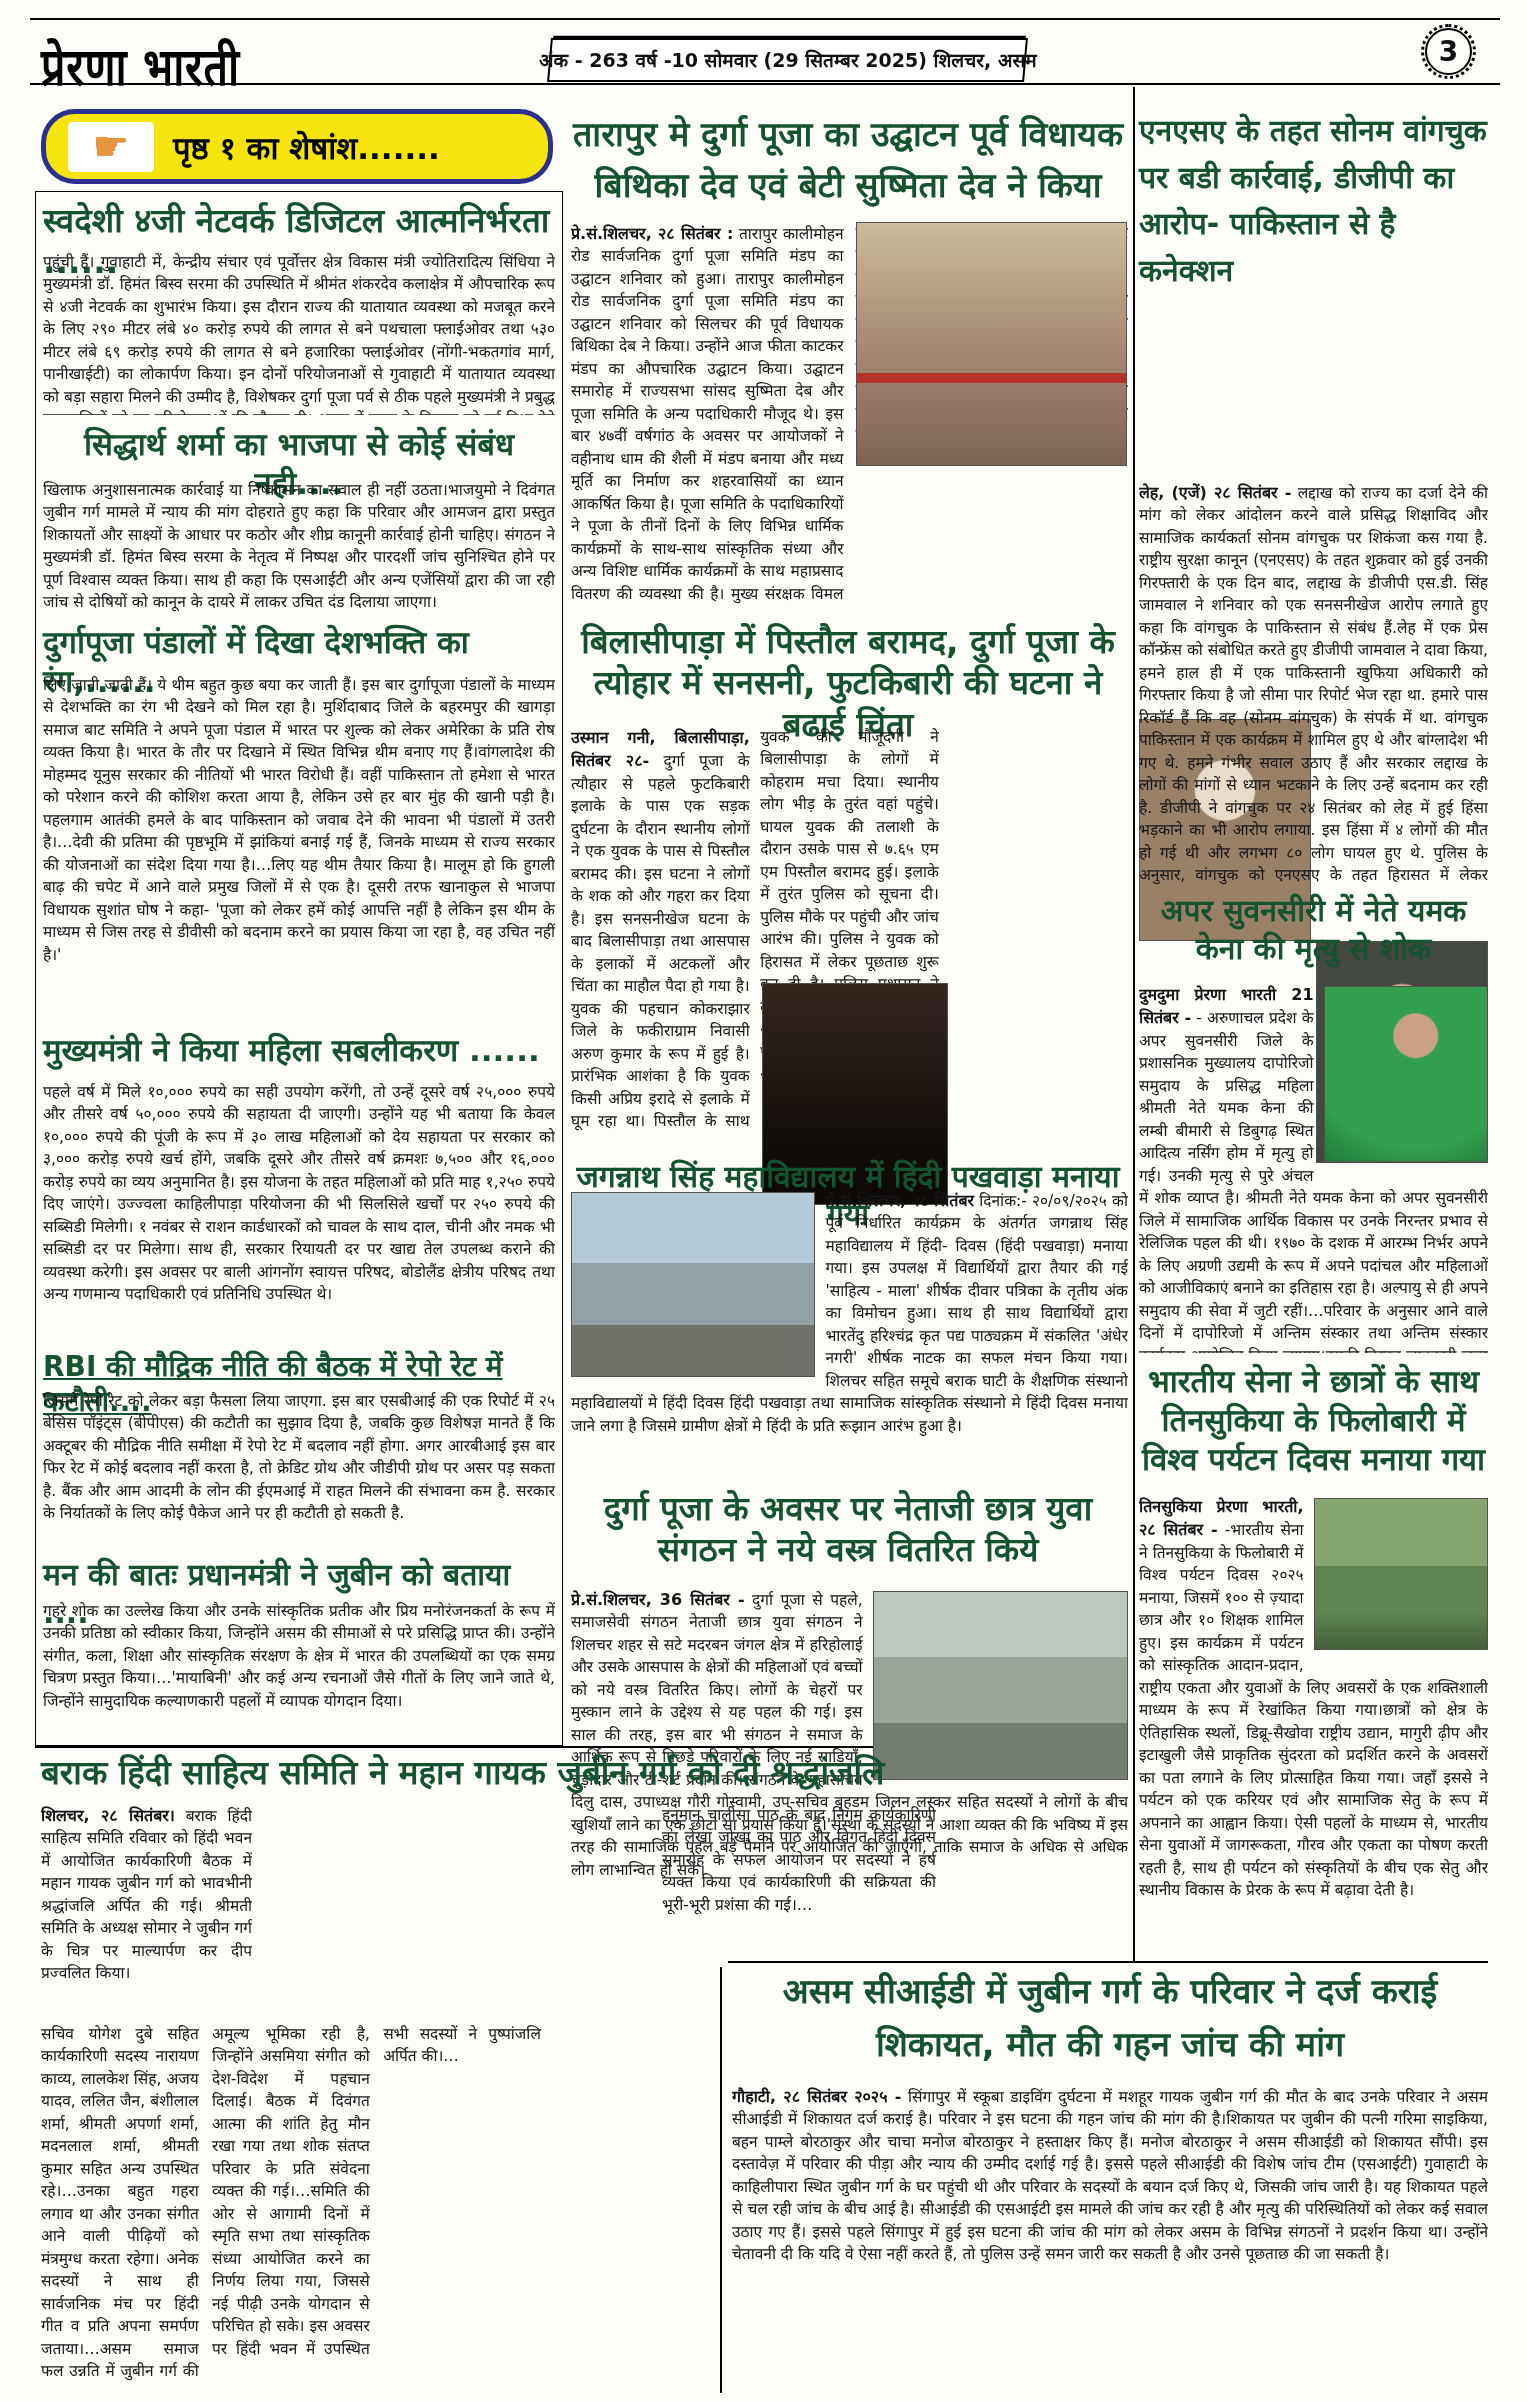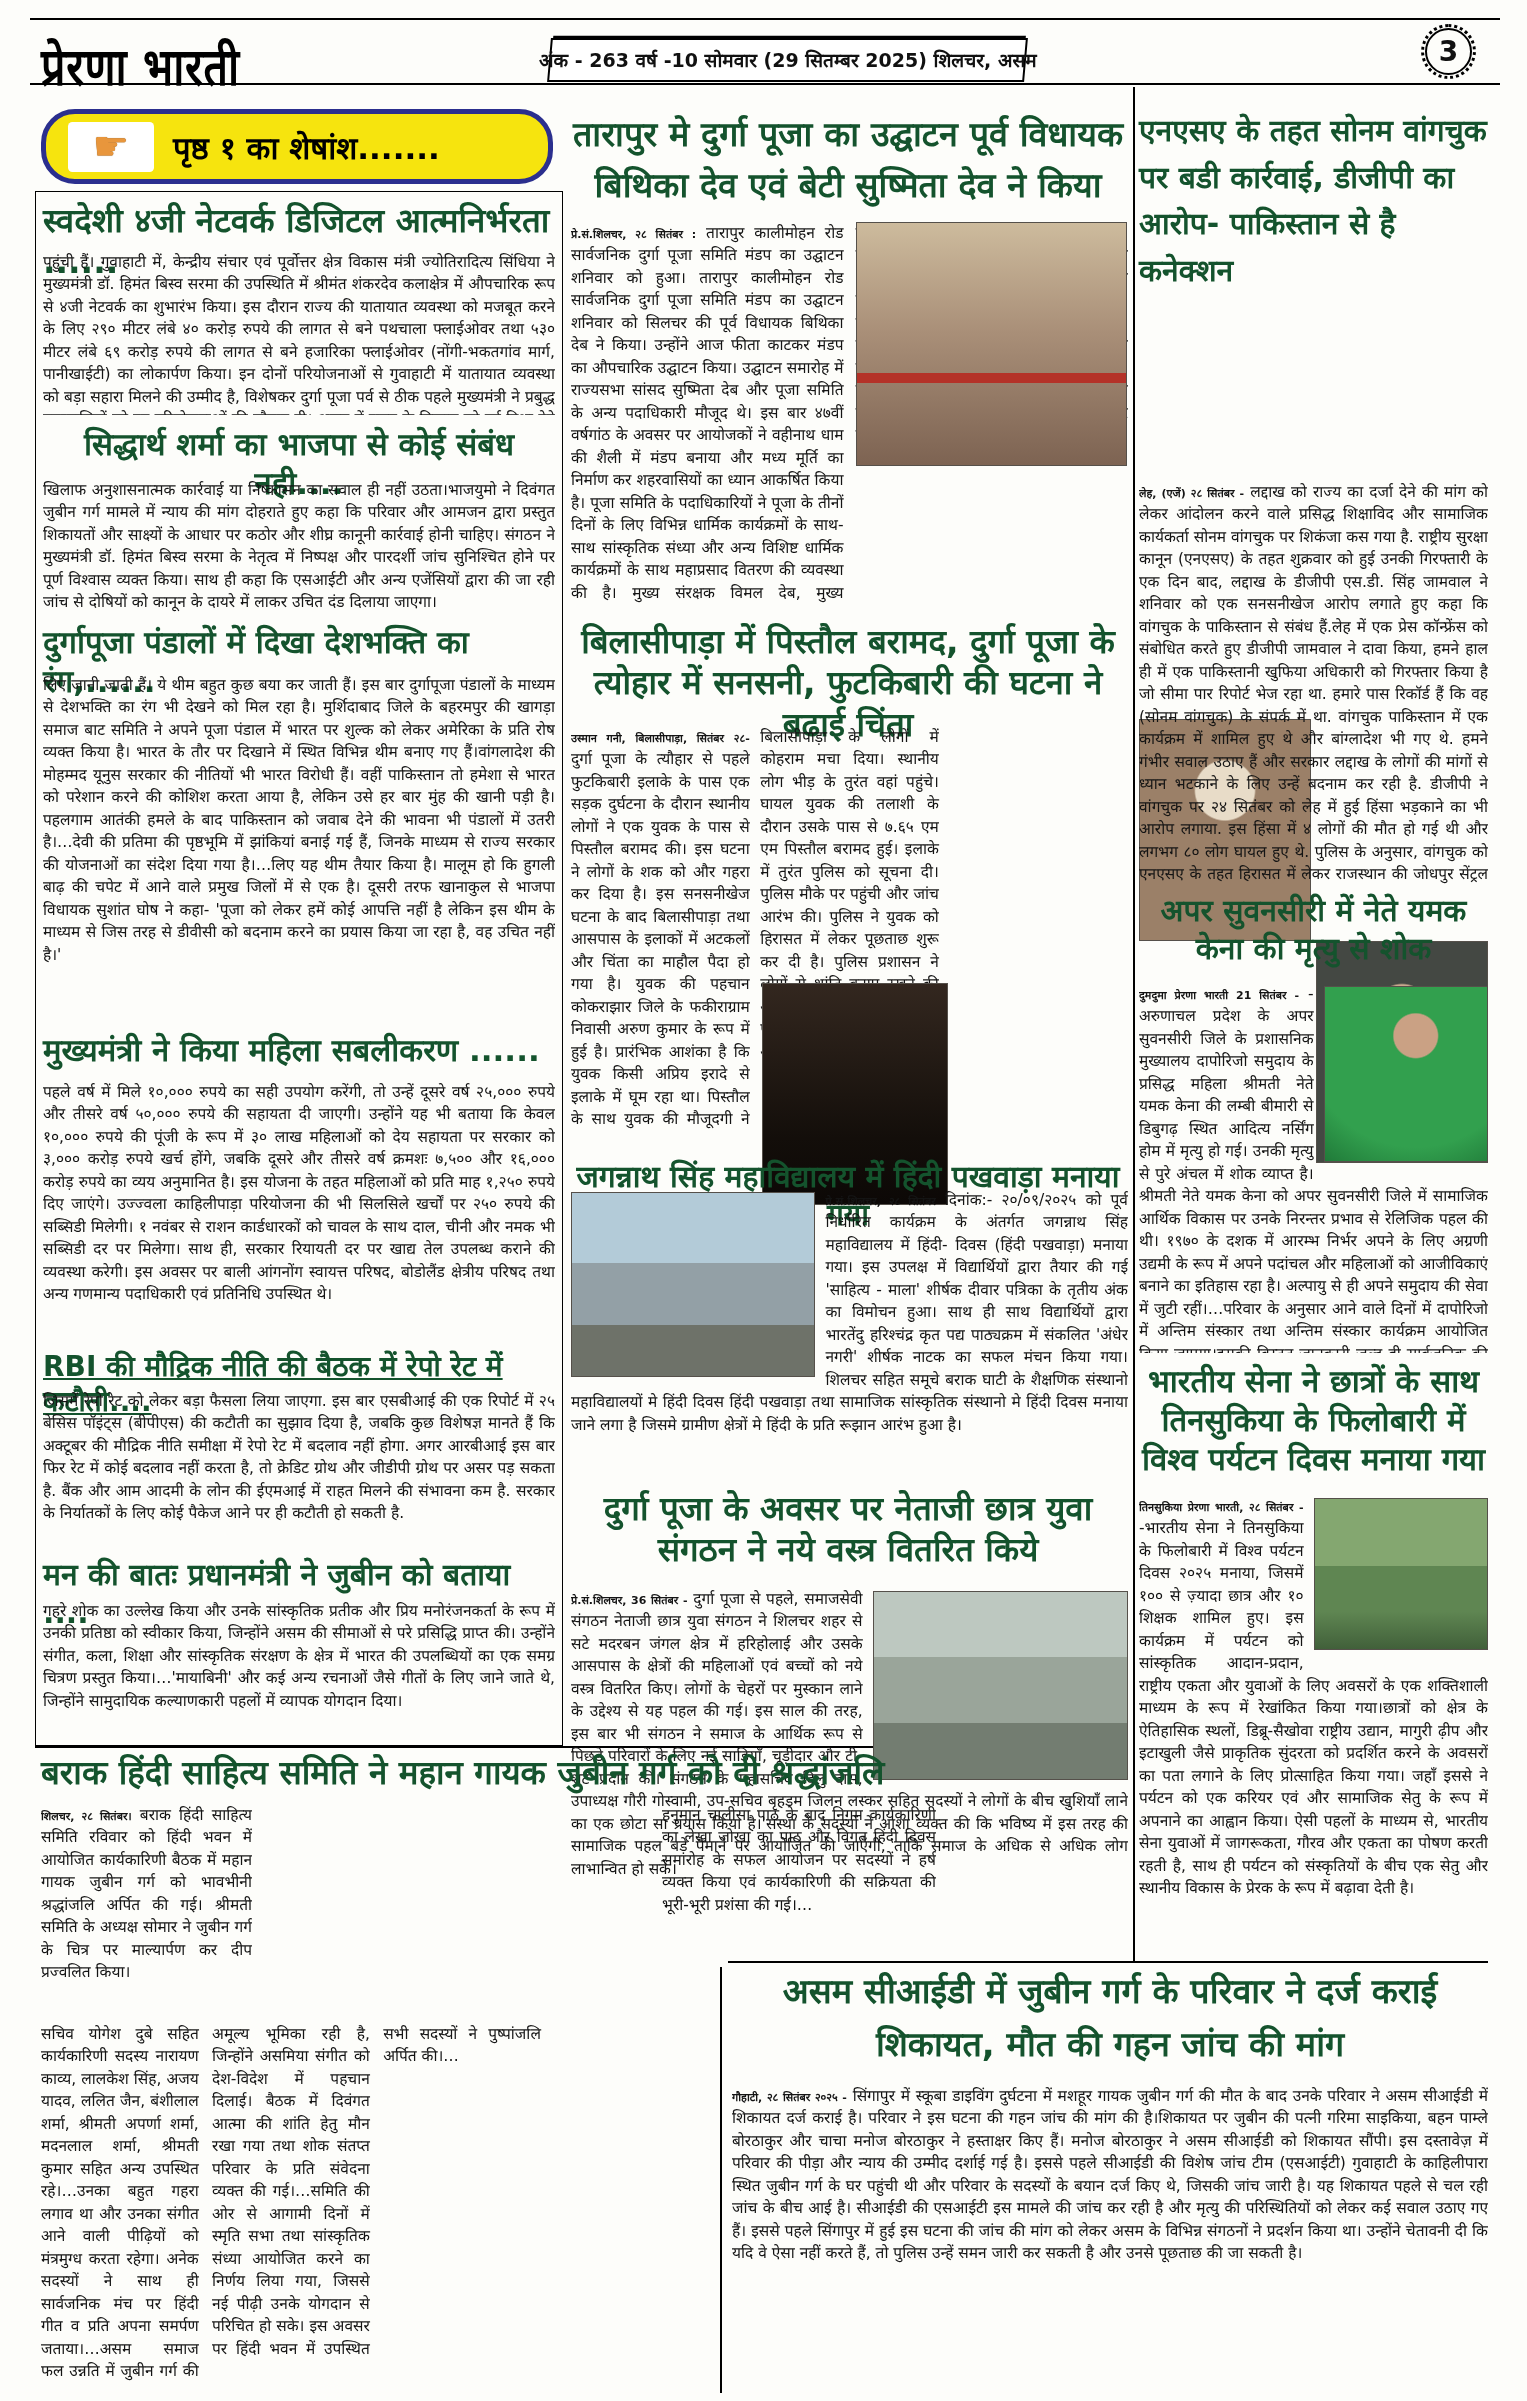--- a/index.html
+++ b/index.html
@@ -16,21 +16,21 @@
   
   .banner{background:#f6e40e;border:5.2px solid #2b2f8e;border-radius:34px;display:flex;align-items:center;gap:19px;padding:0 22px;box-sizing:border-box;}
   .hand-box{background:#fff;border-radius:4.4px;width:86px;height:50px;display:flex;align-items:center;justify-content:center;}
   .hand{color:#e8963c;font-size:41px;line-height:1;text-shadow:0 0 0.7px #7a4a12;}
   .banner-label{font-weight:bold;font-size:31px;color:#000;}
   
   .head{font-weight:bold;color:#14532d;line-height:1.25;}
   .h46{font-size:34px;} .h44{font-size:33px;} .h42{font-size:31px;} .h40{font-size:30px;} .h38{font-size:28px;}
   .center{text-align:center;}
   .body{font-size:15.5px;line-height:1.45;text-align:justify;overflow:hidden;color:#141414;}
-  .body b{font-size:11px;}
+  .body b{font-size:16px;}
   .byline{font-weight:bold;}
   .cols2{column-count:2;column-gap:12px;column-fill:auto;}
   .cols3{column-count:3;column-gap:10.4px;column-fill:auto;}
   .cols4{column-count:4;column-gap:13.3px;column-fill:auto;}
   
   .photo{border:0.7px solid #55504a;box-sizing:border-box;position:relative;overflow:hidden;}
   .ph-tarapur{background:linear-gradient(180deg,#cdbb9d 0%,#a98f78 45%,#7d6352 100%);}
   .ph-tarapur:after{content:"";position:absolute;left:0;right:0;top:62%;height:10.4px;background:#b43228;}
   .ph-portrait1{background:radial-gradient(circle at 50% 32%,#e8dcc8 0 17%,#9b8068 18% 100%);}
   .ph-portrait2{background:radial-gradient(circle at 50% 32%,#caa98e 0 16%,#444843 17% 100%);}

